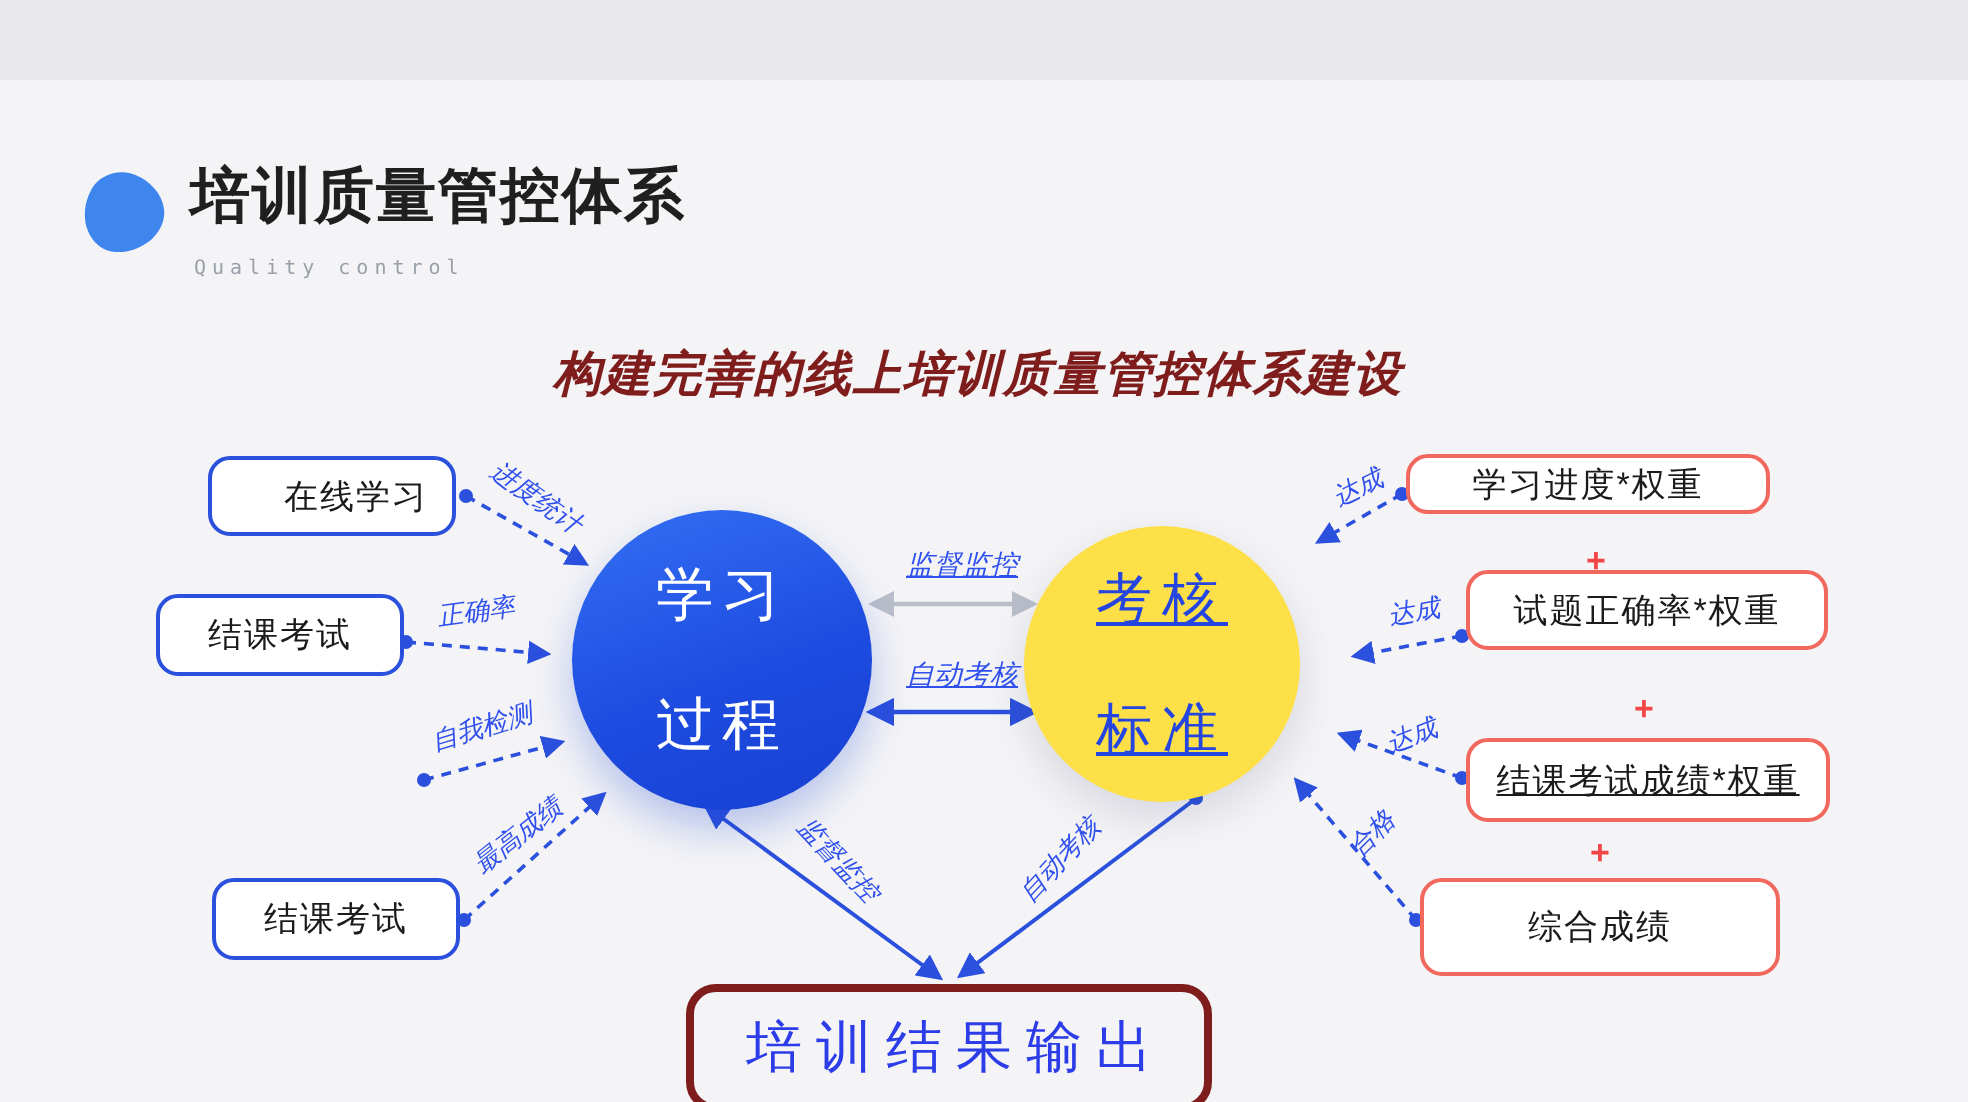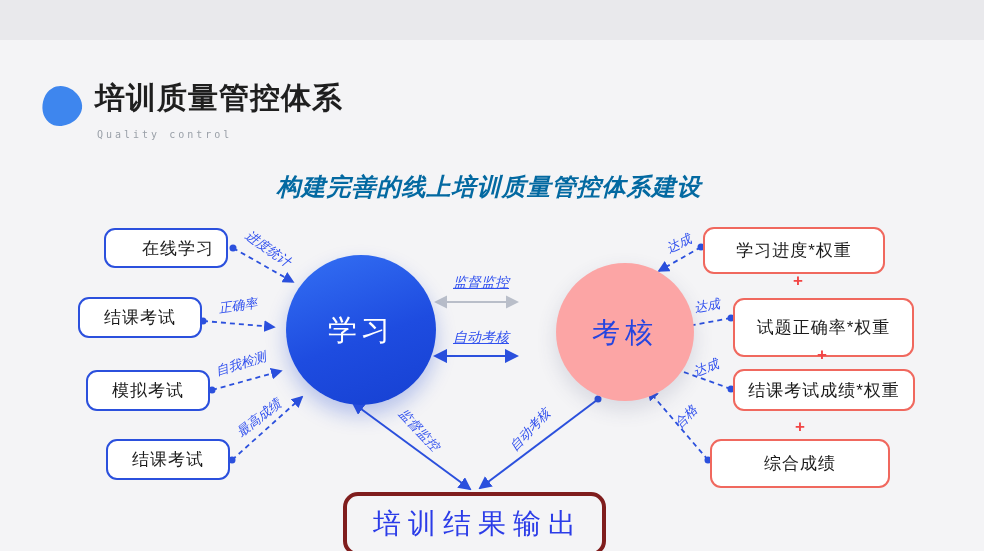--- a/index.html
+++ b/index.html
@@ -18,60 +18,61 @@
     font-family:"Liberation Sans", sans-serif;
   }
   .subtitle {
     position:absolute; left:97px; top:89px;
     font-size:10px; color:#9aa0a8; letter-spacing:3px;
     font-family:"DejaVu Sans Mono", monospace;
   }
   .heading {
     position:absolute; left:239px; top:131px; width:500px;
     text-align:center; font-size:24px; font-style:italic; font-weight:600;
-    color:#0369a1; letter-spacing:1px;
+    color:#7f1d1d; letter-spacing:1px;
   }
   
   svg.wires { position:absolute; left:0; top:0; width:984px; height:551px; pointer-events:none; }
   
   .node {
     position:absolute; background:#ffffff; border:2px solid #2b50dd;
     border-radius:11px; display:flex; align-items:center; justify-content:center;
     font-size:17px; color:#1b1b1b; letter-spacing:1px;
   }
   .node.red { border-color:#f0685e; }
   .ln1 { left:104px; top:188px; width:124px; height:40px;padding-left:24px; }
   .ln2 { left:78px;  top:257px; width:124px; height:41px; }
   .ln3 { left:86px;  top:330px; width:124px; height:41px; }
   .ln4 { left:106px; top:399px; width:124px; height:41px;text-align:right; }
-  .rn1 { left:703px; top:187px; width:182px; height:47px; }
-  .rn2 { left:733px; top:258px; width:181px; height:59px; }
-  .rn3 { left:733px; top:329px; width:182px; height:42px; }
+  .rn1 { left:703px; top:187px; width:182px; height:30px; }
+  .rn2 { left:733px; top:245px; width:181px; height:40px; }
+  .rn3 { left:733px; top:329px; width:182px; height:42px;text-decoration:underline; }
   .rn4 { left:710px; top:399px; width:180px; height:49px; }
   .plus {
     position:absolute; transform:translate(-50%,-50%);
     color:#f24545; font-size:17px; font-weight:700;
   }
   .p1 { left:798px; top:241px; } .p2 { left:822px; top:315px; } .p3 { left:800px; top:387px; }
   
   .circle {
     position:absolute; border-radius:50%;
     display:flex; flex-direction:column; align-items:center; justify-content:center;
     font-family:"DejaVu Serif", serif; text-align:center;gap:24px;
   }
   .c-process {
     left:286px; top:215px; width:150px; height:150px;
     background:linear-gradient(160deg,#3470f4 0%,#1e4ce0 55%,#1640d2 100%);
     color:#ffffff; font-size:29px; line-height:41px; letter-spacing:4px;
     box-shadow:0 10px 20px rgba(23,63,208,.28);
   }
   .c-standard {
-    left:556px; top:223px; width:138px; height:138px;
-    background:#fca5a5; color:#2545e0; font-size:28px; line-height:41px; letter-spacing:5px;
+    left:512px; top:223px; width:138px; height:138px;
+    background:#fde047; color:#2545e0; font-size:28px; line-height:41px; letter-spacing:5px;
     box-shadow:0 8px 20px rgba(60,70,110,.16);
+    text-decoration:underline;
   }
   
   .output {
     position:absolute; left:343px; top:452px; width:263px; height:64px;
     background:transparent; border:4px solid #7f1d1d; border-radius:15px;
     display:flex; align-items:center; justify-content:center;
     font-family:"DejaVu Serif", serif; font-size:28px; color:#2b3ce8;
     letter-spacing:7px; text-indent:7px;
   }
   
@@ -140,28 +141,29 @@
 
   <svg class="logo-blob" viewBox="0 0 48 48">
     <path d="M14 6 C22 1 34 4 41 14 C46 22 45 30 38 37 C30 44 18 46 11 40 C4 34 3 24 6 16 C8 11 10 8 14 6 Z" fill="#3e86ee"></path>
   </svg>
   <div class="title">培训质量管控体系</div>
   <div class="subtitle">Quality control</div>
   <div class="heading">构建完善的线上培训质量管控体系建设</div>
 
   <div class="node ln1">在线学习</div>
   <div class="node ln2">结课考试</div>
-  <div class="node ln3">模拟考试</div>
   <div class="node ln4">结课考试</div>
 
   <div class="circle c-process">
     <div>学习</div>
+    <div>过程</div>
   </div>
   <div class="circle c-standard">
     <div>考核</div>
+    <div>标准</div>
   </div>
 
   <div class="node red rn1">学习进度*权重</div>
   <span class="plus p1">+</span>
   <div class="node red rn2">试题正确率*权重</div>
   <span class="plus p2">+</span>
   <div class="node red rn3">结课考试成绩*权重</div>
   <span class="plus p3">+</span>
   <div class="node red rn4">综合成绩</div>
 

